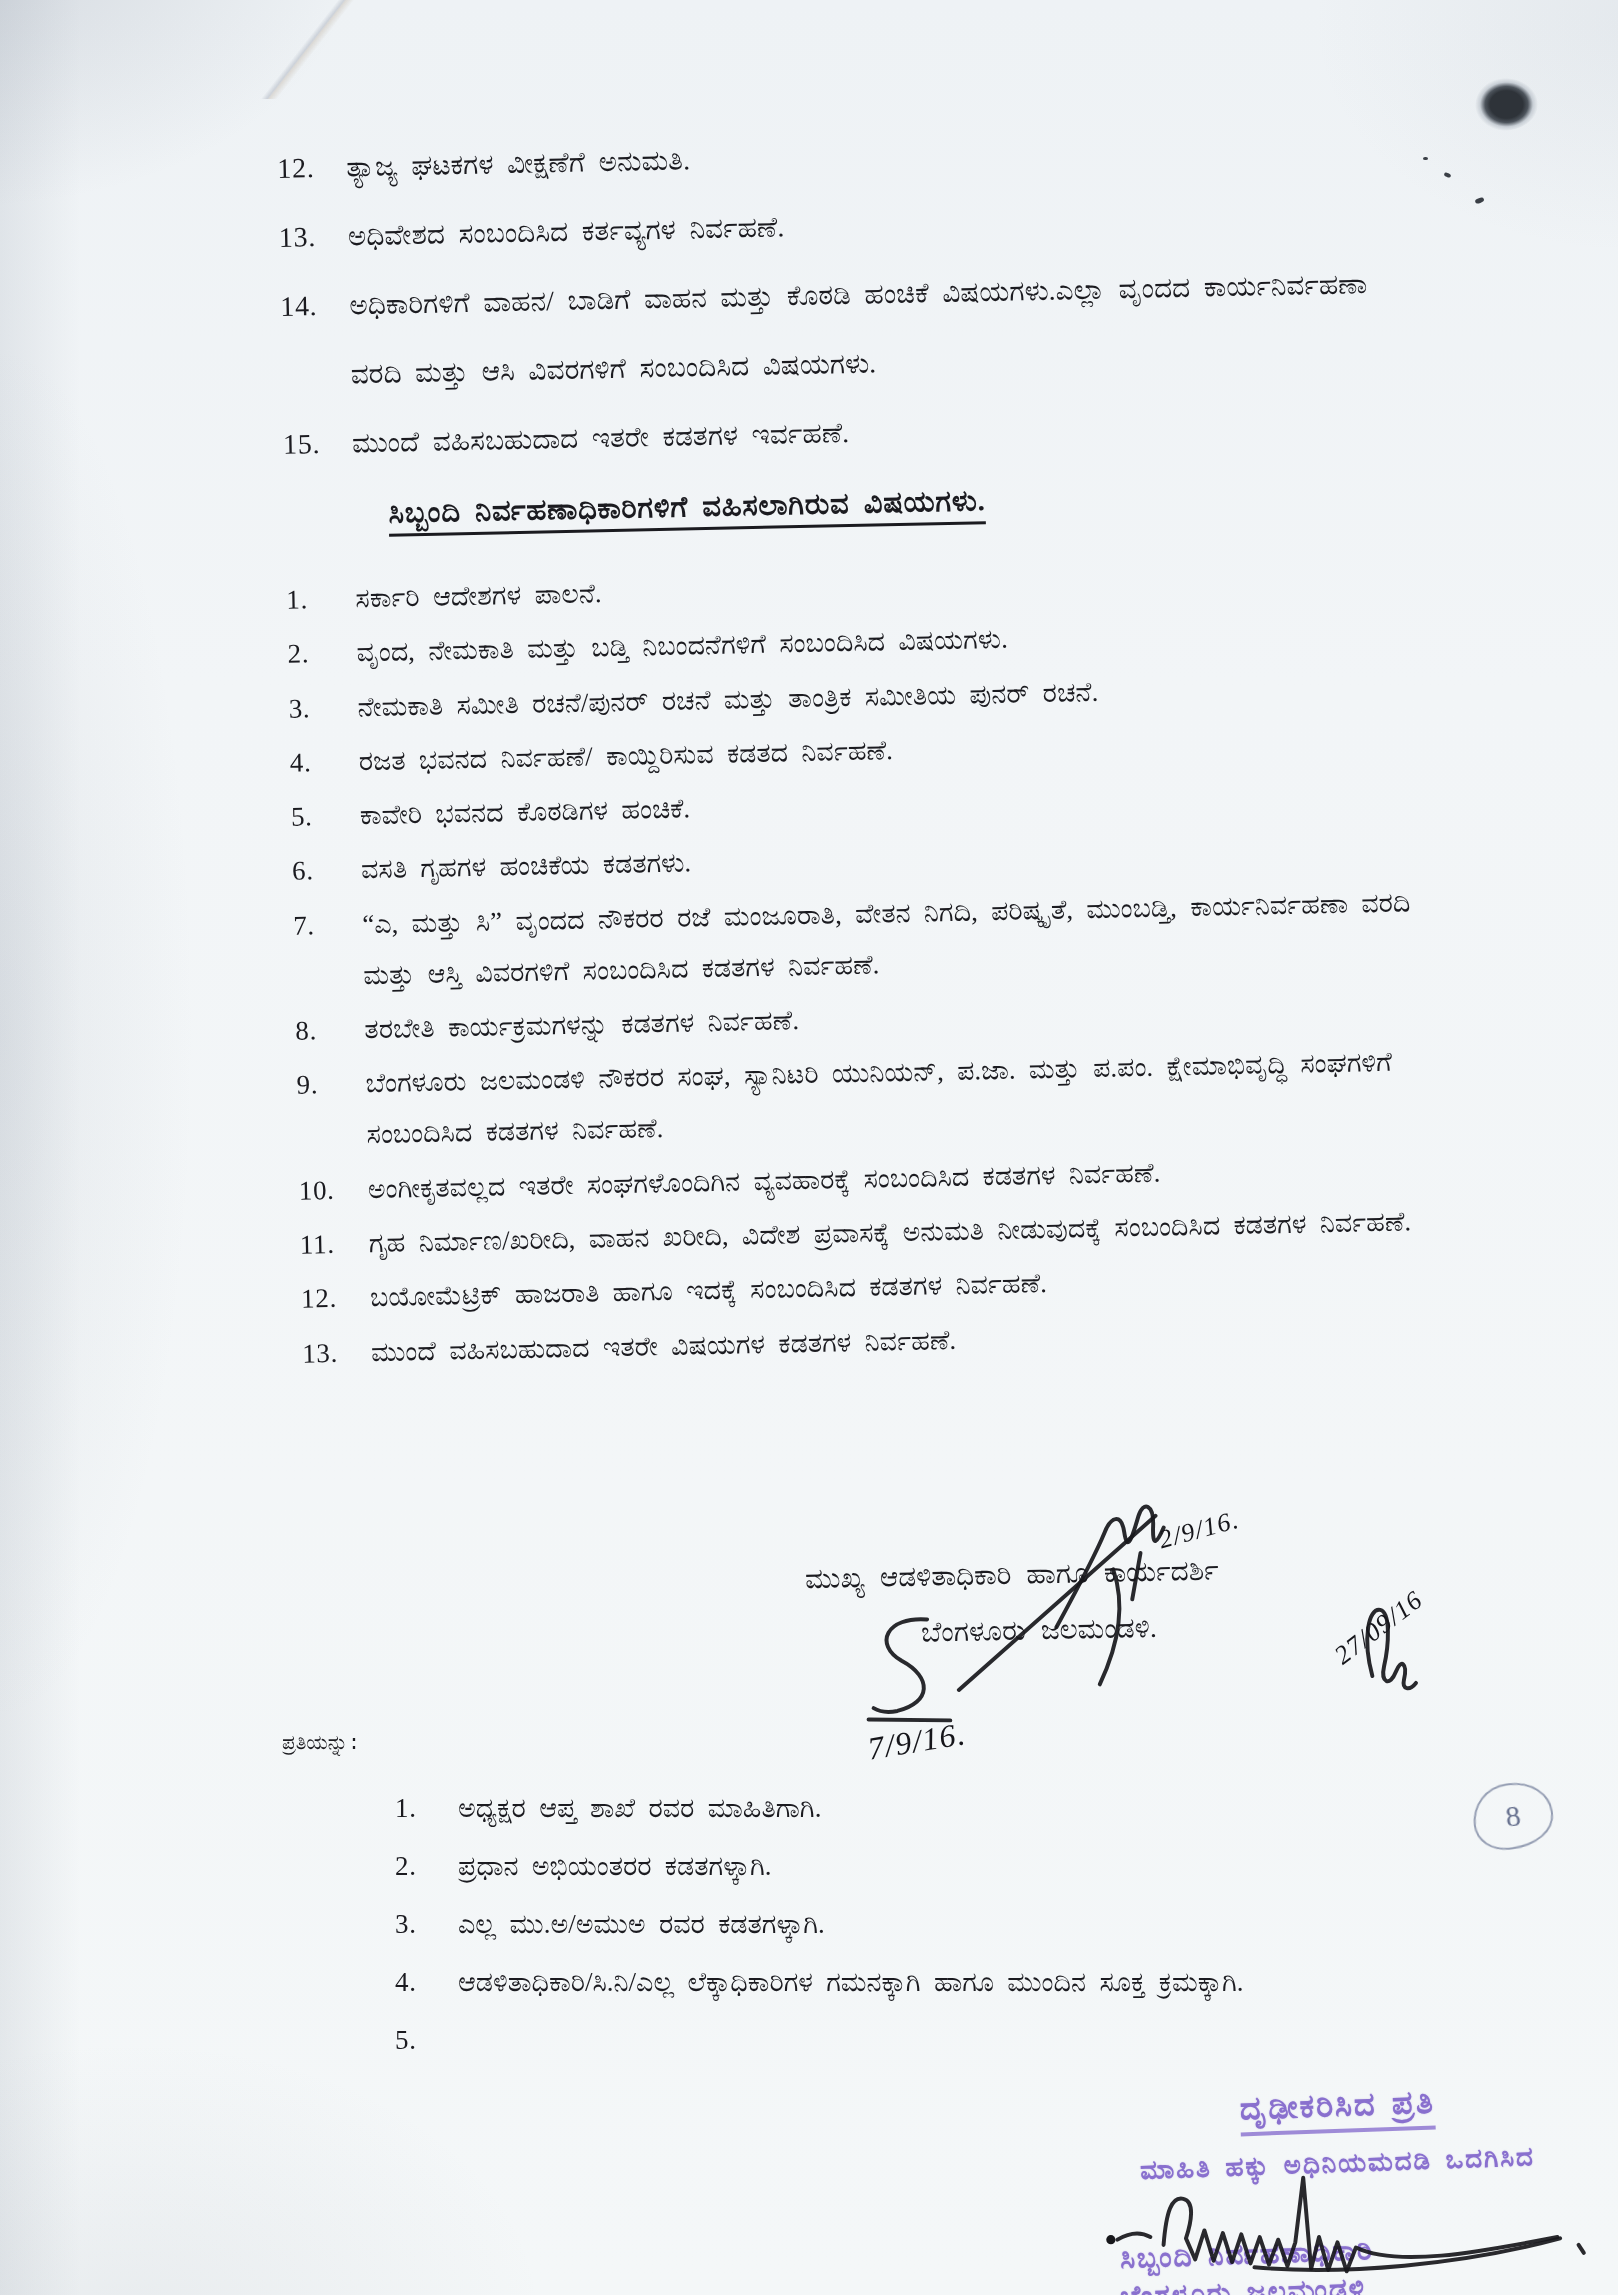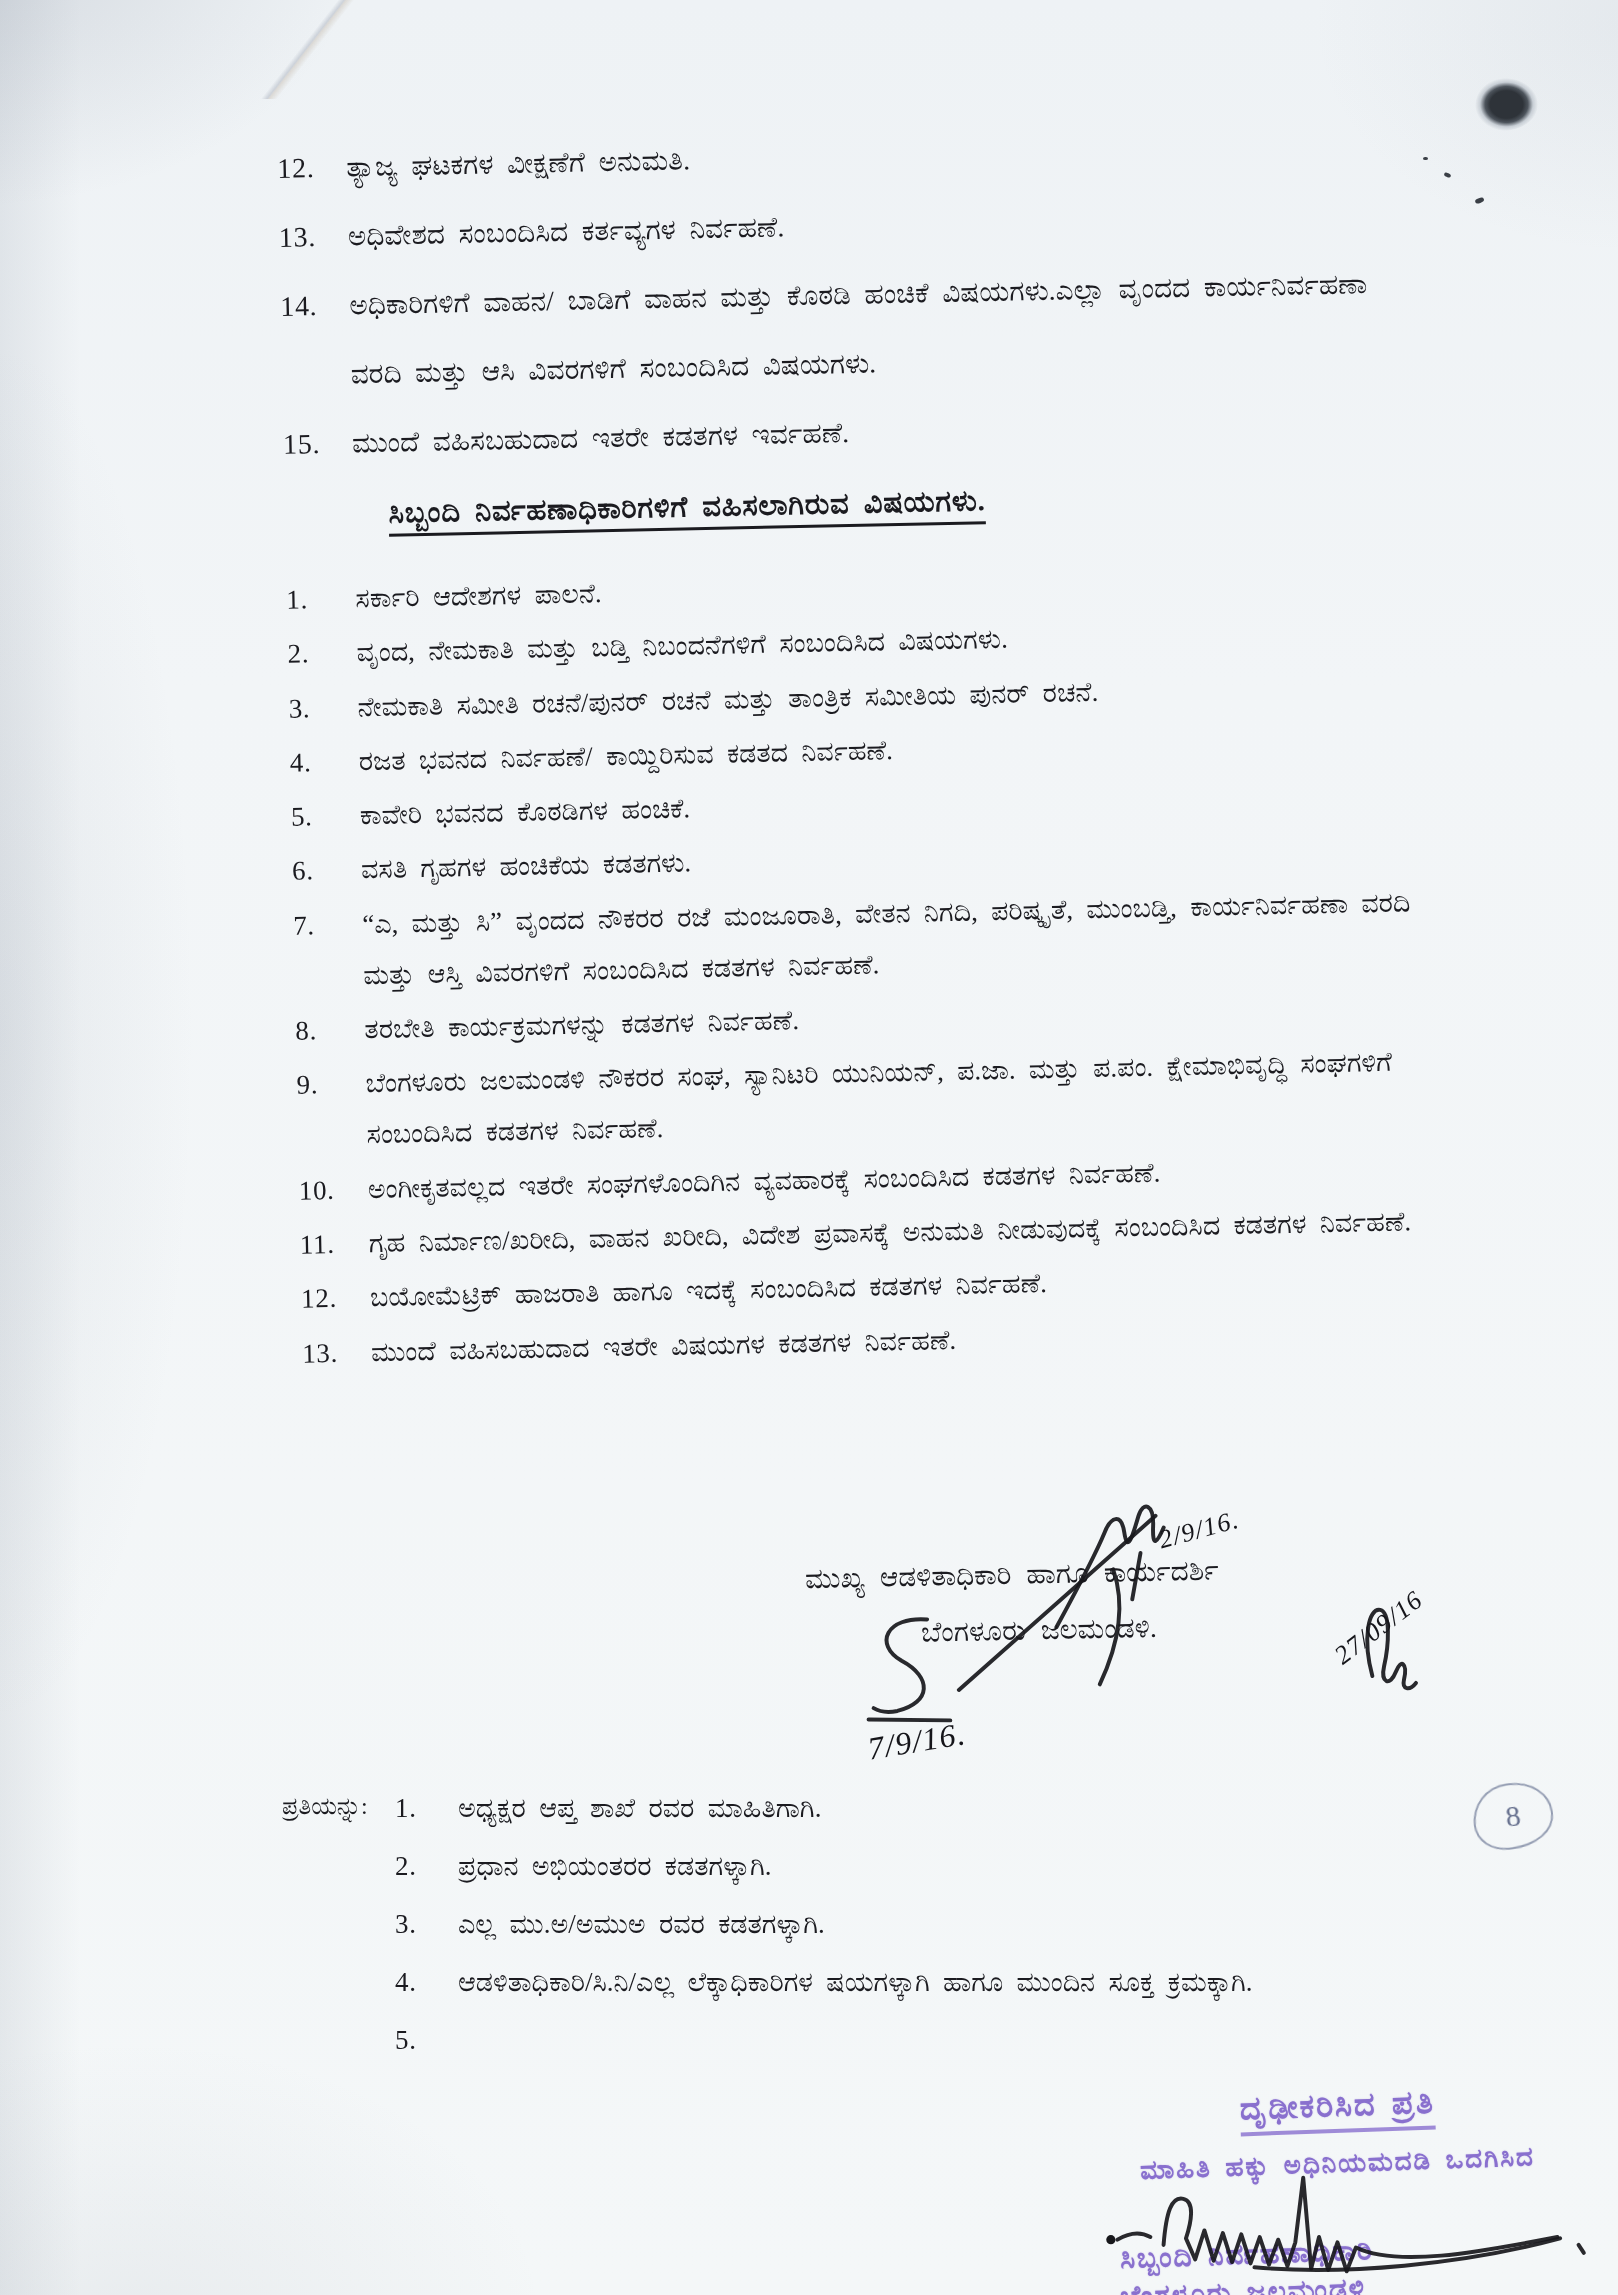--- a/index.html
+++ b/index.html
@@ -30,21 +30,21 @@
   #heading{position:absolute;left:402px;top:488px;font-size:29px;font-weight:bold;
     letter-spacing:0.7px;word-spacing:6.6px;
     text-decoration:underline;text-decoration-thickness:2.6px;text-underline-offset:10.5px;}
 
   #main-list{left:298px;top:564px;width:1124px;font-size:27px;line-height:51px;}
   #main-list .li{margin-bottom:3.3px;}
 
   #sig-title{position:absolute;left:796px;top:1563px;font-size:28px;word-spacing:8px;}
   #sig-org{position:absolute;left:911px;top:1619px;font-size:28px;word-spacing:8px;}
 
-  #copies-label{position:absolute;left:282px;top:1793px;font-size:24px;}
+  #copies-label{position:absolute;left:282px;top:1732px;font-size:20px;font-family:Liberation Mono, monospace;}
   #copies-list{left:395px;top:1779px;width:1041px;font-size:27px;line-height:58px;}
   #copies-list .li{padding-left:63px;margin-bottom:0;}
 
   .hand{position:absolute;font-family:"Liberation Serif",serif;font-style:italic;
     color:#15151a;letter-spacing:1.3px;}
   #hand-date-top{left:1150px;top:1523px;font-size:26px;transform:rotate(-14deg);}
   #hand-date-left{left:855px;top:1725px;font-size:32px;transform:rotate(-8deg);}
   #hand-date-right{left:1336px;top:1652px;font-size:26px;transform:rotate(-36deg);transform-origin:left bottom;}
 
   svg.ink{position:absolute;left:0;top:0;pointer-events:none;}
@@ -191,21 +191,21 @@
     <div class="li">
       <span class="num">2.</span>
       <span class="txt">ಪ್ರಧಾನ ಅಭಿಯಂತರರ ಕಡತಗಳ್ಕಾಗಿ.</span>
     </div>
     <div class="li">
       <span class="num">3.</span>
       <span class="txt">ಎಲ್ಲ ಮು.ಅ/ಅಮುಅ ರವರ ಕಡತಗಳ್ಕಾಗಿ.</span>
     </div>
     <div class="li">
       <span class="num">4.</span>
-      <span class="txt">ಆಡಳಿತಾಧಿಕಾರಿ/ಸಿ.ನಿ/ಎಲ್ಲ ಲೆಕ್ಕಾಧಿಕಾರಿಗಳ ಷಯಗಳ್ಕಾಗಿ ಹಾಗೂ ಮುಂದಿನ ಸೂಕ್ತ ಕ್ರಮಕ್ಕಾಗಿ.</span>
+      <span class="txt">ಆಡಳಿತಾಧಿಕಾರಿ/ಸಿ.ನಿ/ಎಲ್ಲ ಲೆಕ್ಕಾಧಿಕಾರಿಗಳ ಗಮನಕ್ಕಾಗಿ ಹಾಗೂ ಮುಂದಿನ ಸೂಕ್ತ ಕ್ರಮಕ್ಕಾಗಿ.</span>
     </div>
     <div class="li">
       <span class="num">5.</span>
     </div>
   </div>
 
   <div id="page-circle">
     <span>8</span>
   </div>
 

